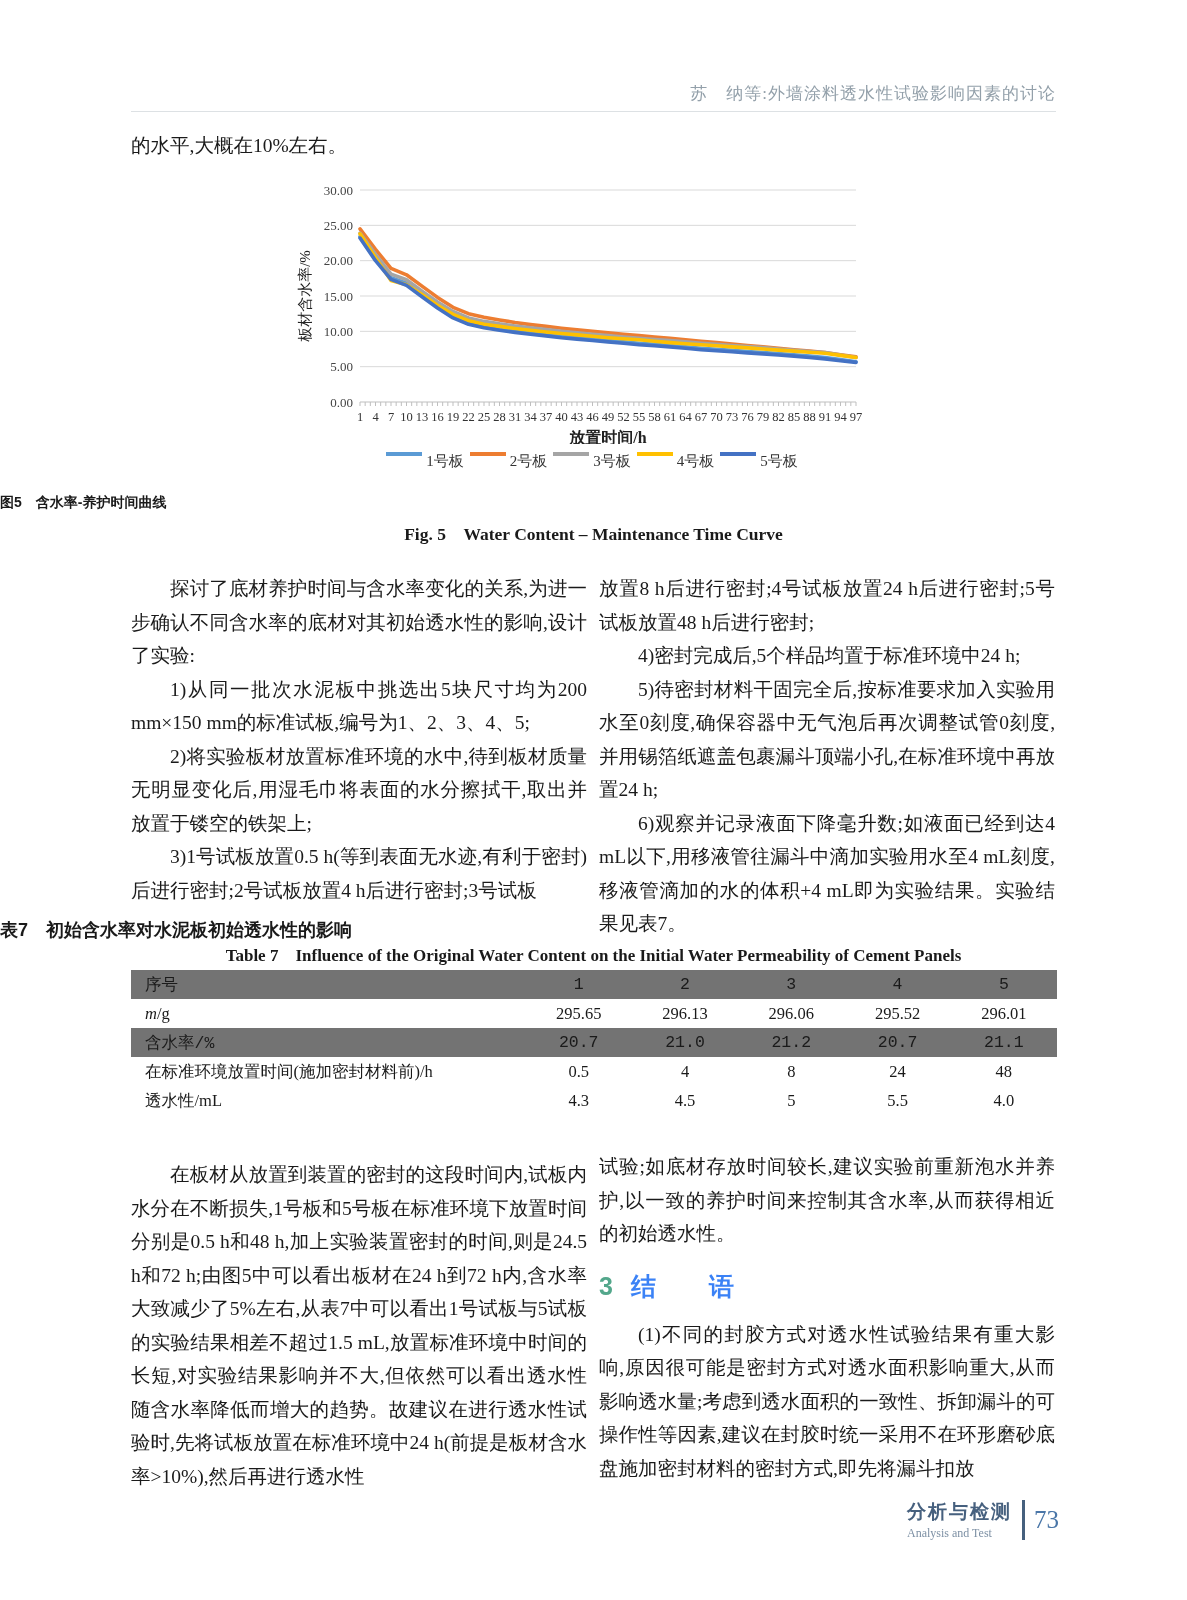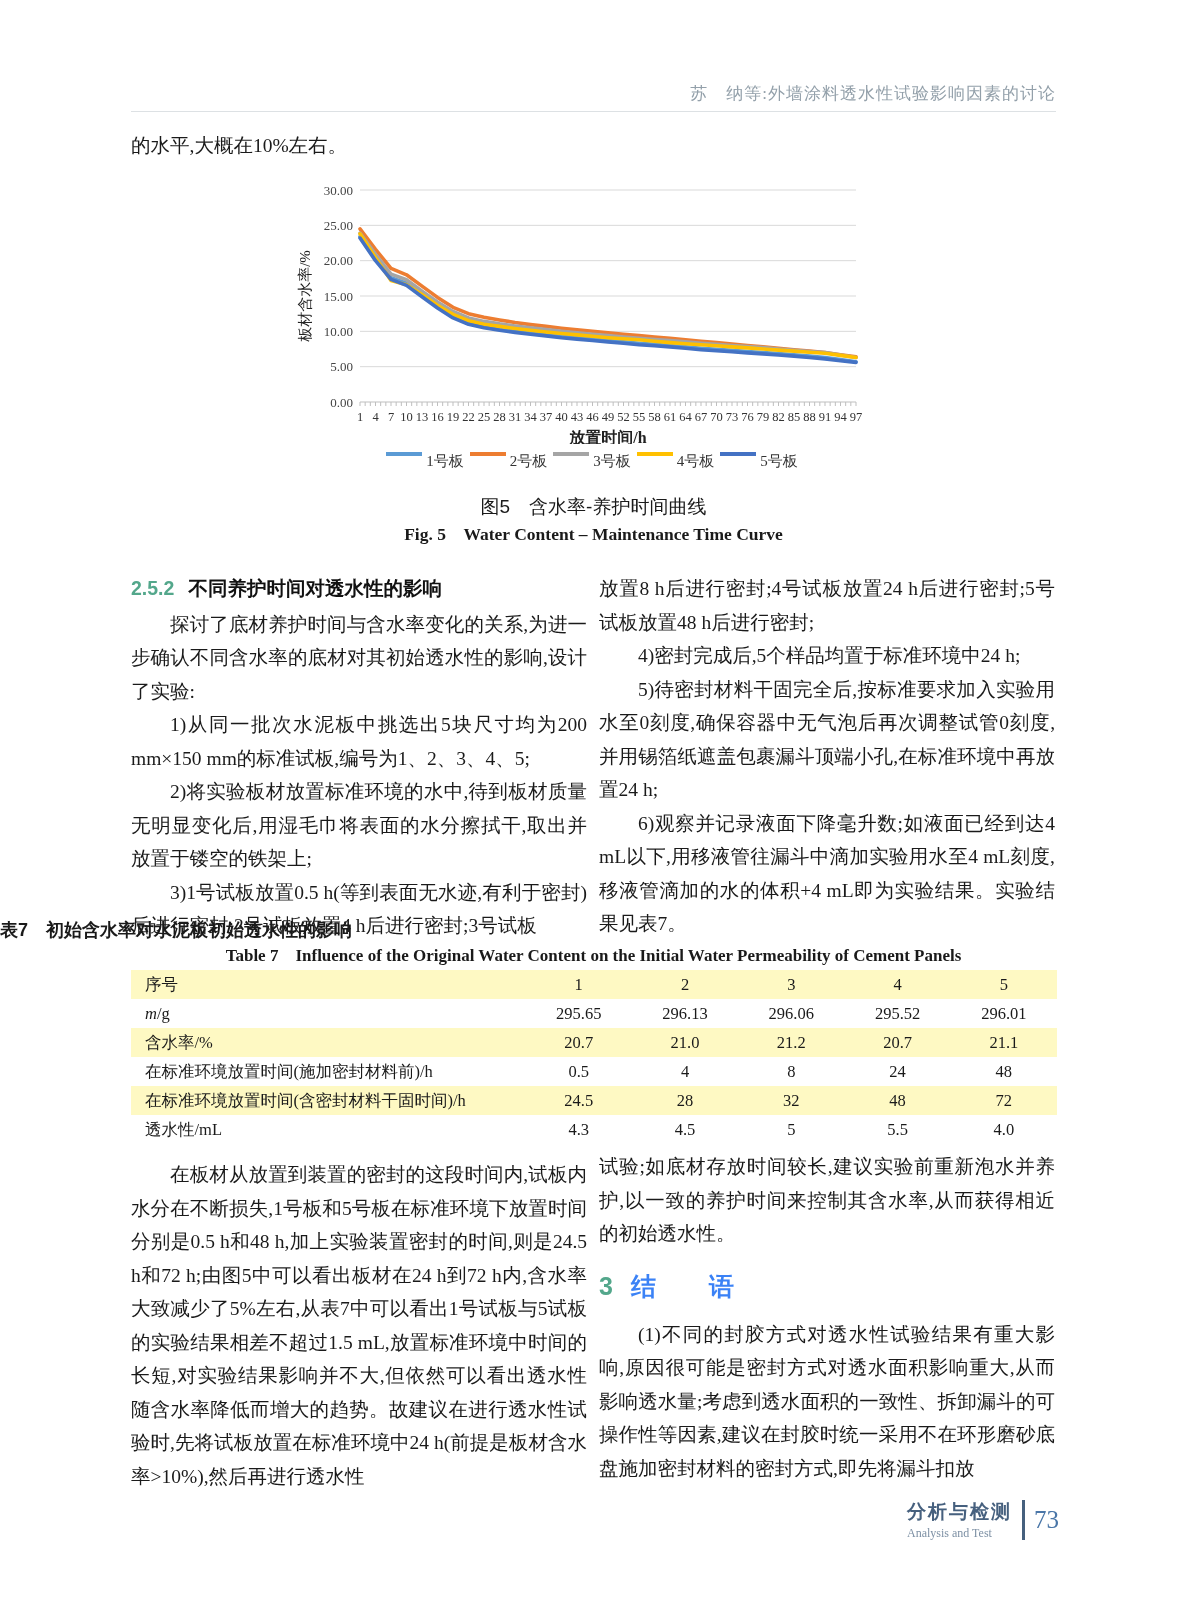--- a/index.html
+++ b/index.html
@@ -5,22 +5,22 @@
   html,body{margin:0;padding:0;background:#ffffff;}
   .page{position:relative;width:1187px;height:1600px;background:#ffffff;overflow:hidden;
         font-family:"Liberation Serif","DejaVu Serif",serif;color:#1a1a1a;}
   
   .hdr{position:absolute;top:82px;right:131px;font-size:17px;color:#93a0aa;letter-spacing:1px;}
   .hdr-rule{position:absolute;top:111px;left:131px;right:131px;height:1px;background:#dde1e4;}
   
   .intro{position:absolute;top:132px;left:131px;font-size:19.5px;}
   
   .chart-wrap{position:absolute;top:176px;left:296px;width:592px;}
-  .fig-cap-zh{position:absolute;top:494px;left:0;width:100%;text-align:center;
-              font-family:"Liberation Sans","DejaVu Sans",sans-serif;font-weight:normal;font-size:19px;}
+  .fig-cap-zh{position:absolute;top:494px;left:0;width:100%;
+              font-family:"Liberation Sans","DejaVu Sans",sans-serif;font-weight:bold;font-size:14px;}
   .fig-cap-en{position:absolute;top:522px;left:0;width:100%;text-align:center;
               font-weight:bold;font-size:17.5px;}
   
   .col{position:absolute;width:456px;font-size:19.5px;line-height:1.72;text-align:justify;}
   .col p{margin:0;}
   .col p.ind{text-indent:2em;}
   .sec-h2{margin:0 0 2px 0;font-size:19.5px;font-family:"Liberation Sans","DejaVu Sans",sans-serif;}
   .sec-h2 .num{color:#53a78b;font-weight:bold;margin-right:14px;}
   .sec-h2 .ttl{font-weight:bold;color:#111;}
   .sec-h1{margin:14px 0 10px 0;font-size:25px;font-family:"Liberation Sans","DejaVu Sans",sans-serif;}
@@ -32,21 +32,21 @@
   #col4{left:599px;top:1150px;}
   
   .tbl-cap-zh{position:absolute;top:918px;left:0;width:100%;
               font-family:"Liberation Sans","DejaVu Sans",sans-serif;font-weight:bold;font-size:18px;}
   .tbl-cap-en{position:absolute;top:944px;left:0;width:100%;text-align:center;font-weight:bold;font-size:17px;}
   .tbl{position:absolute;top:970px;left:131px;width:926px;border-collapse:collapse;
        font-size:16.5px;}
   .tbl td{padding:3px 6px;height:23px;}
   .tbl td.lbl{text-align:left;padding-left:14px;width:420px;}
   .tbl td.val{text-align:center;width:101px;}
-  .tbl tr.shade td{background:#fef9c3;}
+  .tbl tr.shade td{background:#737373;font-family:Liberation Mono, monospace;}
   
   .footer{position:absolute;top:1499px;right:128px;display:flex;align-items:center;}
   .footer .fblock{margin-right:10px;}
   .footer .fzh{font-family:"Liberation Sans","DejaVu Sans",sans-serif;font-weight:bold;
                font-size:19px;color:#46607e;letter-spacing:2px;}
   .footer .fen{font-size:12px;color:#7d90a4;margin-top:1px;}
   .footer .fbar{width:3px;height:40px;background:#46607e;margin-right:9px;}
   .footer .fnum{font-size:25px;color:#4a76a8;}
   svg text{font-family:"Liberation Serif","DejaVu Serif",serif;}
   .legend{display:flex;justify-content:center;margin-top:4px;}
@@ -239,21 +239,20 @@
           <span class="sw" style="background: rgb(68, 114, 196);"></span>
           <span class="lt">5号板</span>
         </span>
       </div>
   </div>
 
   <div class="fig-cap-zh">图5　含水率-养护时间曲线</div>
   <div class="fig-cap-en">Fig. 5　Water Content – Maintenance Time Curve</div>
 
   <div class="col" id="col1">
-      <div class="sec-h2"><span class="num">2.5.2</span><span class="ttl">不同养护时间对透水性的影响</span></div>
       <p class="ind">探讨了底材养护时间与含水率变化的关系,为进一步确认不同含水率的底材对其初始透水性的影响,设计了实验:</p>
       <p class="ind">1)从同一批次水泥板中挑选出5块尺寸均为200 mm×150 mm的标准试板,编号为1、2、3、4、5;</p>
       <p class="ind">2)将实验板材放置标准环境的水中,待到板材质量无明显变化后,用湿毛巾将表面的水分擦拭干,取出并放置于镂空的铁架上;</p>
       <p class="ind">3)1号试板放置0.5 h(等到表面无水迹,有利于密封)后进行密封;2号试板放置4 h后进行密封;3号试板</p>
     </div>
   <div class="col" id="col2">
       <p>放置8 h后进行密封;4号试板放置24 h后进行密封;5号试板放置48 h后进行密封;</p>
       <p class="ind">4)密封完成后,5个样品均置于标准环境中24 h;</p>
       <p class="ind">5)待密封材料干固完全后,按标准要求加入实验用水至0刻度,确保容器中无气泡后再次调整试管0刻度,并用锡箔纸遮盖包裹漏斗顶端小孔,在标准环境中再放置24 h;</p>
       <p class="ind">6)观察并记录液面下降毫升数;如液面已经到达4 mL以下,用移液管往漏斗中滴加实验用水至4 mL刻度,移液管滴加的水的体积+4 mL即为实验结果。实验结果见表7。</p>
@@ -288,28 +287,20 @@
           <td class="val">21.1</td>
         </tr>
         <tr>
           <td class="lbl">在标准环境放置时间(施加密封材料前)/h</td>
           <td class="val">0.5</td>
           <td class="val">4</td>
           <td class="val">8</td>
           <td class="val">24</td>
           <td class="val">48</td>
         </tr>
-        <tr class="shade">
-          <td class="lbl">在标准环境放置时间(含密封材料干固时间)/h</td>
-          <td class="val">24.5</td>
-          <td class="val">28</td>
-          <td class="val">32</td>
-          <td class="val">48</td>
-          <td class="val">72</td>
-        </tr>
         <tr>
           <td class="lbl">透水性/mL</td>
           <td class="val">4.3</td>
           <td class="val">4.5</td>
           <td class="val">5</td>
           <td class="val">5.5</td>
           <td class="val">4.0</td>
         </tr>
       </tbody>
     </table>

